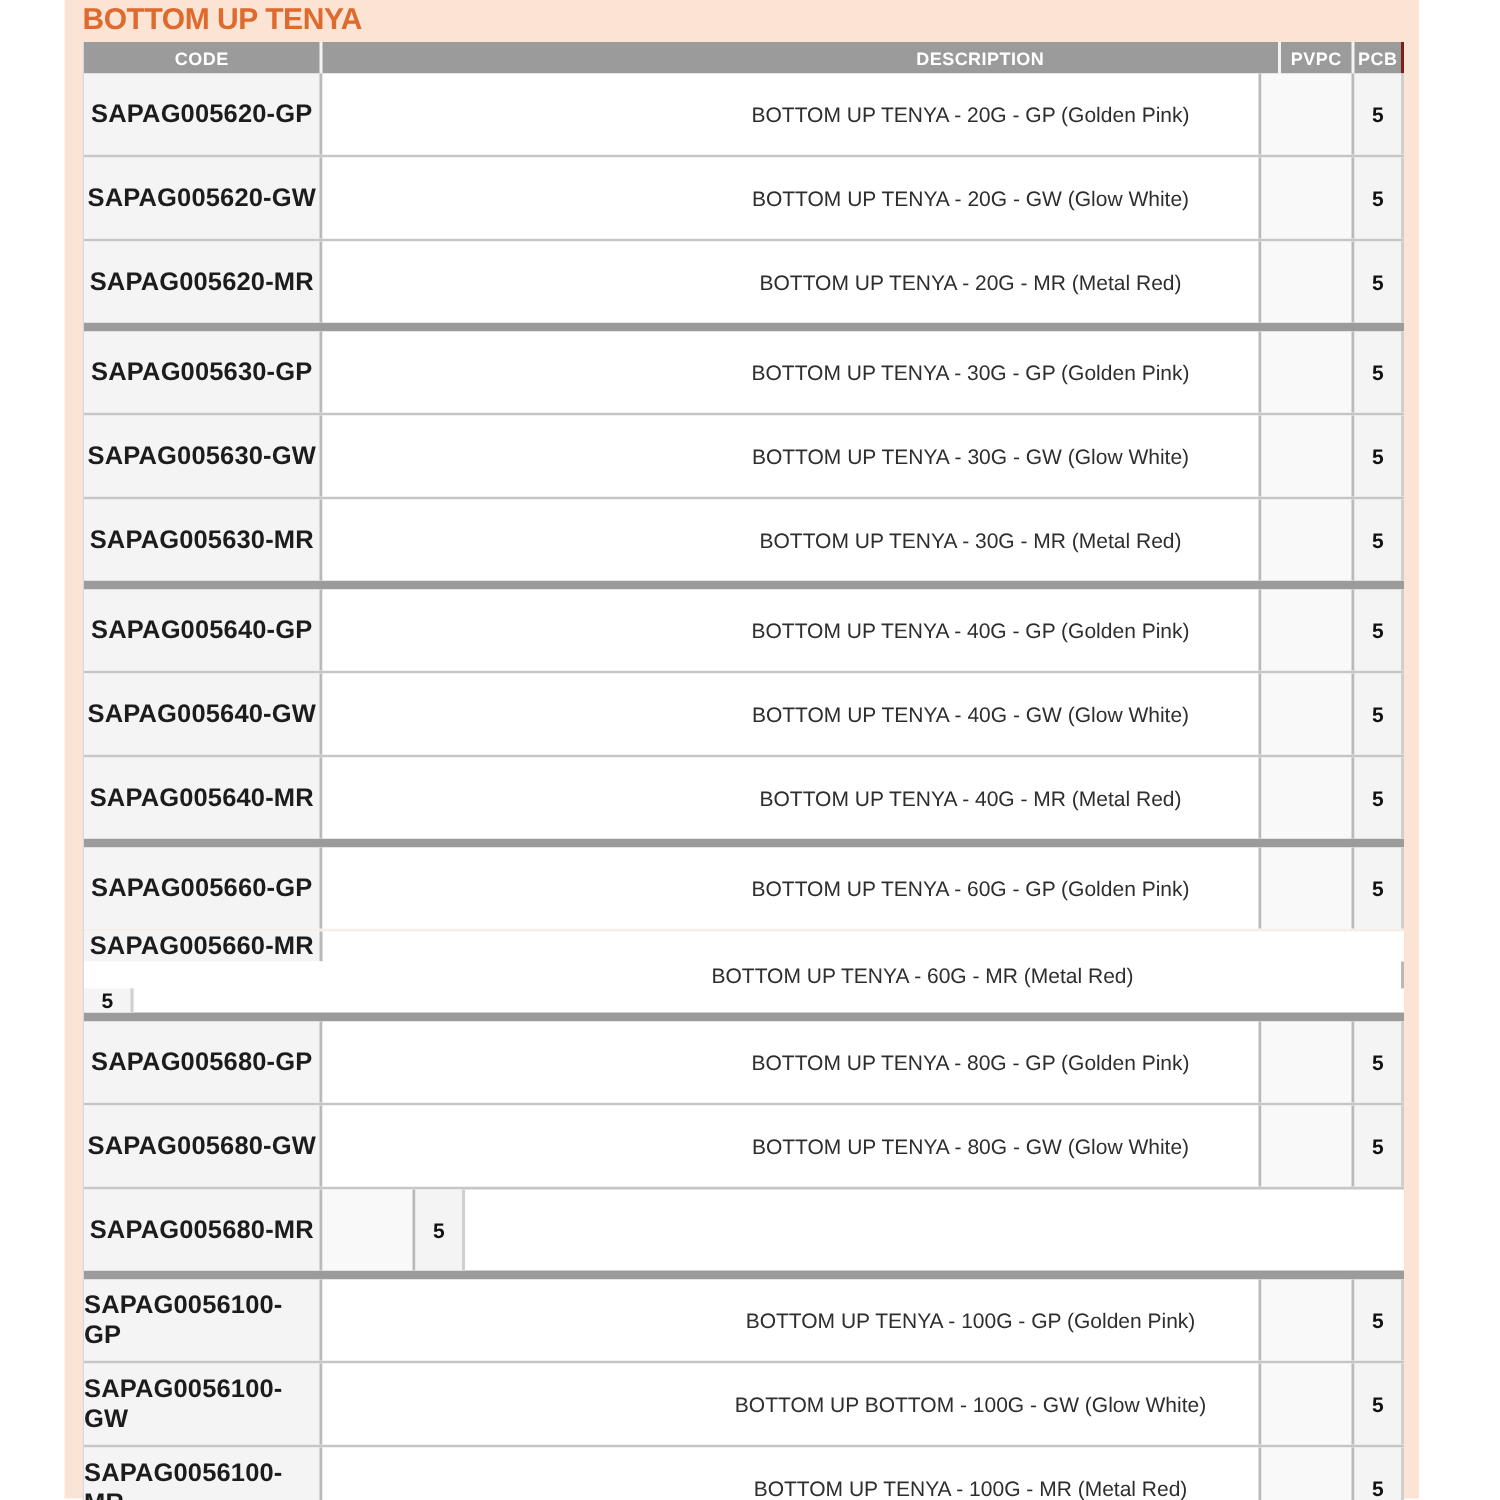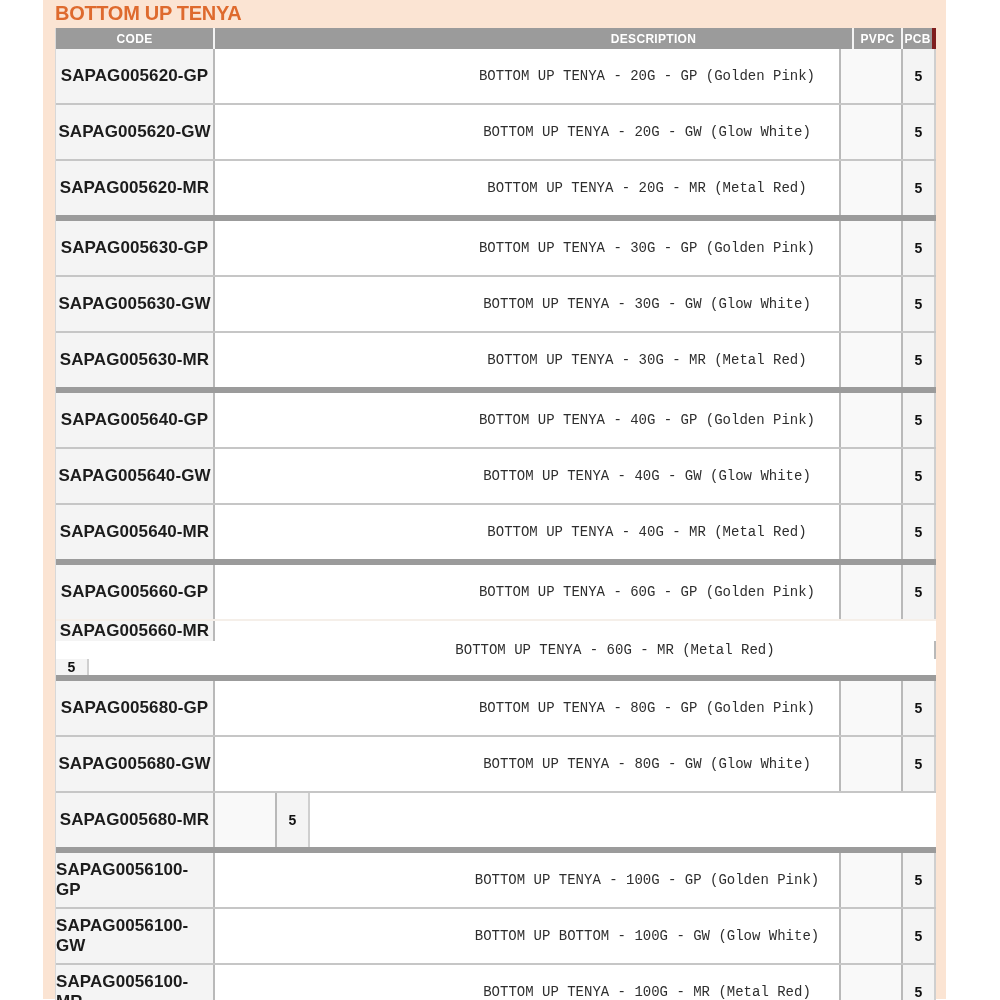--- a/index.html
+++ b/index.html
@@ -9,31 +9,31 @@
     font-size:20px;font-weight:bold;letter-spacing:-0.3px;color:#de6a2e;}
   .table-wrap{position:absolute;left:55px;top:28px;width:880px;background:#ffffff;
     border-left:1px solid #d8d8d8;}
   .hdr-row{display:flex;height:21px;background:#9b9b9b;}
   .hdr-cell{display:flex;align-items:center;justify-content:center;
     color:#ffffff;font-weight:bold;font-size:12px;letter-spacing:0.3px;
     border-right:2px solid #f3f3f3;box-sizing:border-box;}
   .hdr-code{width:159px;}
   .hdr-desc{flex:1;padding-left:240px;}
   .hdr-pvpc{width:49px;}
-  .hdr-pcb{width:33px;border-right:4px solid #7f1d1d;}
+  .hdr-pcb{width:33px;border-right:2px solid #7f1d1d;}
   .group{display:block;}
   .group-sep{height:6px;background:#9b9b9b;}
   .row{display:flex;height:54px;}
   .row + .row{border-top:2px solid #c6c6c6;}
   .group.faint-divider .row + .row{border-top:2px solid #f5efe9;flex-direction:column;}
   .cell{display:flex;align-items:center;justify-content:center;box-sizing:border-box;}
   .cell-code{width:159px;background:#f4f4f4;border-right:2px solid #b9b9b9;
     font-weight:bold;font-size:17px;color:#1c1c1c;letter-spacing:0.1px;}
   .cell-desc{flex:1;background:#ffffff;border-right:2px solid #b9b9b9;
-    font-size:14px;color:#2e2e2e;padding-left:240px;text-align:right;font-family:Liberation Mono, monospace;}
+    font-size:14px;color:#2e2e2e;padding-left:240px;text-align:right;}
   .cell-pvpc{width:62px;background:#f9f9f9;border-right:2px solid #b9b9b9;}
   .cell-pcb{width:33px;background:#f4f4f4;border-right:2px solid #cfcfcf;
     font-weight:bold;font-size:14px;color:#111;}
 </style>
 </head>
 <body>
 
 <div class="peach-panel"></div>
 
 <div class="page-title">BOTTOM UP TENYA</div>

